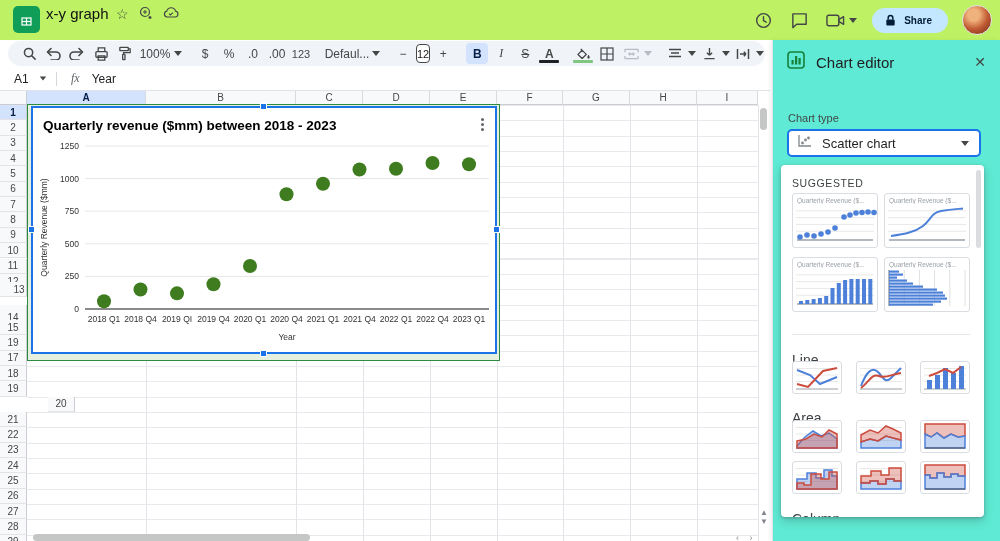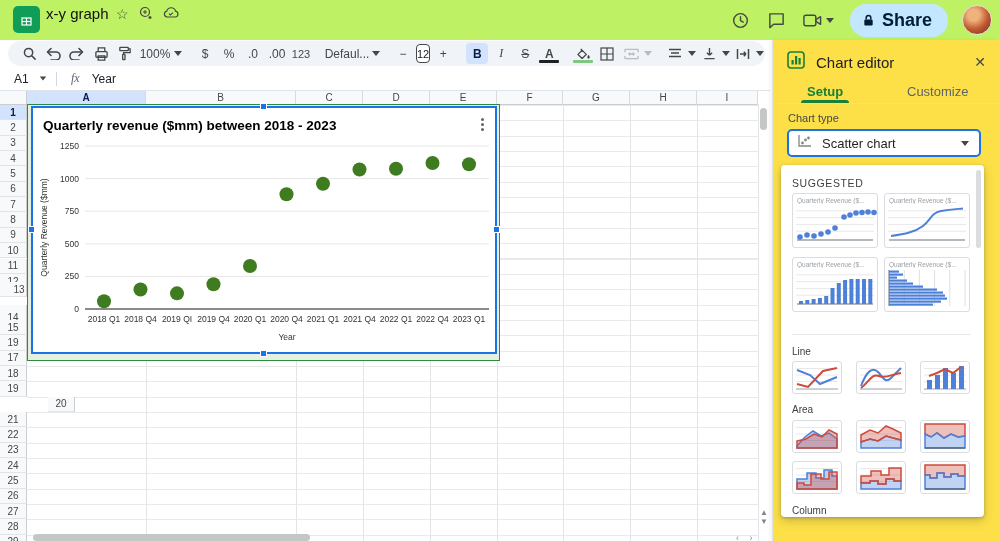--- a/index.html
+++ b/index.html
@@ -11,21 +11,21 @@
   #topbar { position:absolute; left:0; top:0; width:1000px; height:40px; background:#bef264; }
   #sheets-logo { position:absolute; left:13px; top:6px; width:27px; height:27px; background:#0f9d58; border-radius:5px; display:flex; align-items:center; justify-content:center; }
   #sheets-logo svg { display:block; }
   #doc-title { position:absolute; left:46px; top:5px; font-size:15px; color:#111; }
   .title-icons { position:absolute; top:6px; display:flex; gap:10px; color:#444746; }
   .title-icons span { font-size:14px; line-height:16px; }
   #menubar { position:absolute; left:38px; top:20px; display:flex; }
   #menubar .menu-item { font-size:12.6px; color:#202124; padding:2px 8px; border-radius:8px; cursor:default; }
   #top-right { position:absolute; right:8px; top:3px; height:34px; display:flex; align-items:center; gap:14px; }
   .tb-icon { width:22px; height:22px; display:flex; align-items:center; justify-content:center; color:#444746; }
-  #share-btn { display:flex; align-items:center; gap:7px; background:#c2e7ff; color:#001d35; border-radius:16px; padding:6px 16px 6px 12px; font-size:18px; font-weight:bold; }
+  #share-btn { display:flex; align-items:center; gap:7px; background:#c2e7ff; color:#001d35; border-radius:16px; padding:6px 16px 6px 12px; font-size:10px; font-weight:bold; }
   #avatar { width:30px; height:30px; border-radius:50%; background:radial-gradient(circle at 38% 32%, #f0b27d 0 22%, #c05a33 55%, #6e2a17 100%); border:1px solid #e0e0e0; }
   .caret { width:0; height:0; border-left:4px solid transparent; border-right:4px solid transparent; border-top:5px solid #444746; display:inline-block; }
 
   
   #toolbar { position:absolute; left:8px; top:41px; width:757px; height:25px; background:#f0f4f9; border-radius:13px; display:flex; align-items:center; padding:0 10px; gap:2px; }
   .ti { min-width:22px; height:21px; padding:0 3px; display:flex; align-items:center; justify-content:center; color:#444746; font-size:12px; border-radius:4px; }
   .ti svg { display:block; }
   .t-sep { width:1px; height:15px; background:#c7cbd1; margin:0 4px; }
   .t-label { font-size:12px; color:#444746; }
   #bold-btn { background:#d3e3fd; color:#041e49; font-weight:bold; }
@@ -61,38 +61,38 @@
   #chart-menu { position:absolute; right:6px; top:6px; width:14px; height:20px; display:flex; flex-direction:column; align-items:center; justify-content:center; gap:2px; }
   #chart-menu i { width:3px; height:3px; border-radius:50%; background:#5f6368; }
 
   
   #h-scroll { position:absolute; left:33px; top:534px; width:277px; height:7px; background:#c4c7c5; border-radius:4px; }
   #h-arrows { position:absolute; left:736px; top:533px; font-size:9px; color:#80868b; letter-spacing:4px; }
   #v-scroll { position:absolute; left:760px; top:108px; width:7px; height:22px; background:#c4c7c5; border-radius:4px; }
   #v-arrows { position:absolute; left:759px; top:508px; width:10px; font-size:8px; color:#80868b; line-height:9px; text-align:center; }
 
   
-  #panel { position:absolute; left:772px; top:40px; width:228px; height:501px; background:#fde047; border-left:1px solid #e0e3e7; box-shadow:-2px 0 4px rgba(0,0,0,.06); }
+  #panel { position:absolute; left:772px; top:40px; width:228px; height:501px; background:#5eead4; border-left:1px solid #e0e3e7; box-shadow:-2px 0 4px rgba(0,0,0,.06); }
   #panel-head { position:absolute; left:14px; top:10px; right:10px; height:24px; display:flex; align-items:center; gap:11px; }
   #panel-title { font-size:15px; color:#202124; flex:1; }
   #panel-close { color:#444746; font-size:14px; width:20px; text-align:center; }
   #tabs { position:absolute; left:0; top:44px; width:228px; height:20px; border-bottom:1px solid #dadce0; }
   .tab { position:absolute; top:0; font-size:13px; font-weight:bold; }
   #tab-setup { left:34px; color:#188038; }
   #tab-setup::after { content:""; position:absolute; left:-6px; right:-6px; bottom:-4px; height:3px; background:#188038; border-radius:3px 3px 0 0; }
   #tab-customize { left:134px; color:#5f6368; font-weight:normal; }
   #chart-type-label { position:absolute; left:15px; top:72px; font-size:11px; color:#444746; }
   #type-select { position:absolute; left:14px; top:89px; width:194px; height:28px; border:2px solid #1a73e8; border-radius:5px; background:#fff; display:flex; align-items:center; padding:0 10px 0 8px; gap:10px; }
   #type-select .t { font-size:13px; color:#1f1f1f; flex:1; }
 
   
   #popup { position:absolute; left:8px; top:125px; width:203px; height:352px; background:#fff; border-radius:4px; box-shadow:0 1px 3px rgba(60,64,67,.3), 0 4px 10px rgba(60,64,67,.25); overflow:hidden; }
   #popup-scroll { position:absolute; right:3px; top:5px; width:5px; height:78px; background:#dadce0; border-radius:3px; }
   .sec-label { position:absolute; left:11px; font-size:10.5px; color:#3c4043; letter-spacing:.6px; }
-  .sec-label.small { font-size:10px; letter-spacing:0; }
+  .sec-label.small { font-size:14px; letter-spacing:0;margin-top:6px; }
   .thumb { position:absolute; background:#fff; border:1px solid #d9dce0; border-radius:3px; overflow:hidden; }
   .thumb .tt { font-size:6.5px; color:#9aa0a6; padding:3px 0 0 4px; white-space:nowrap; overflow:hidden; }
   .thumb svg { display:block; }
   #sec-divider { position:absolute; left:11px; top:169px; width:178px; height:1px; background:#e4e6e8; }
 </style>
 </head>
 <body>
 
 <div id="app">
 
@@ -396,24 +396,20 @@
         <svg width="18" height="18" viewBox="0 0 18 18" fill="none">
             <rect x="1" y="1" width="16" height="16" rx="3" stroke="#188038" stroke-width="1.6"></rect>
             <rect x="4.5" y="9" width="2.2" height="4.5" fill="#188038"></rect>
             <rect x="8" y="5" width="2.2" height="8.5" fill="#188038"></rect>
             <rect x="11.5" y="7" width="2.2" height="6.5" fill="#188038"></rect>
           </svg>
       </span>
       <span id="panel-title">Chart editor</span>
       <span id="panel-close">✕</span>
     </div>
-    <div id="tabs">
-      <span class="tab" id="tab-setup">Setup</span>
-      <span class="tab" id="tab-customize">Customize</span>
-    </div>
     <div id="chart-type-label">Chart type</div>
     <div id="type-select">
       <span>
         <svg width="15" height="14" viewBox="0 0 15 14" fill="none">
             <path d="M2 1v11h12" stroke="#80868b" stroke-width="1.3"></path>
             <circle cx="5.5" cy="9" r="1.4" fill="#80868b"></circle>
             <circle cx="8.5" cy="6" r="1.4" fill="#80868b"></circle>
             <circle cx="11.5" cy="4" r="1.4" fill="#80868b"></circle>
           </svg>
       </span>

